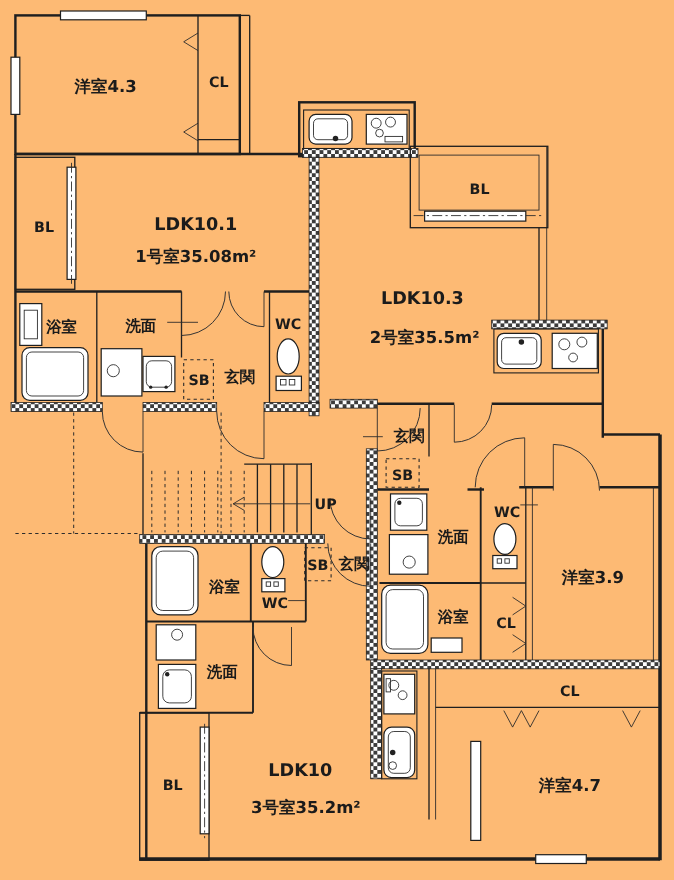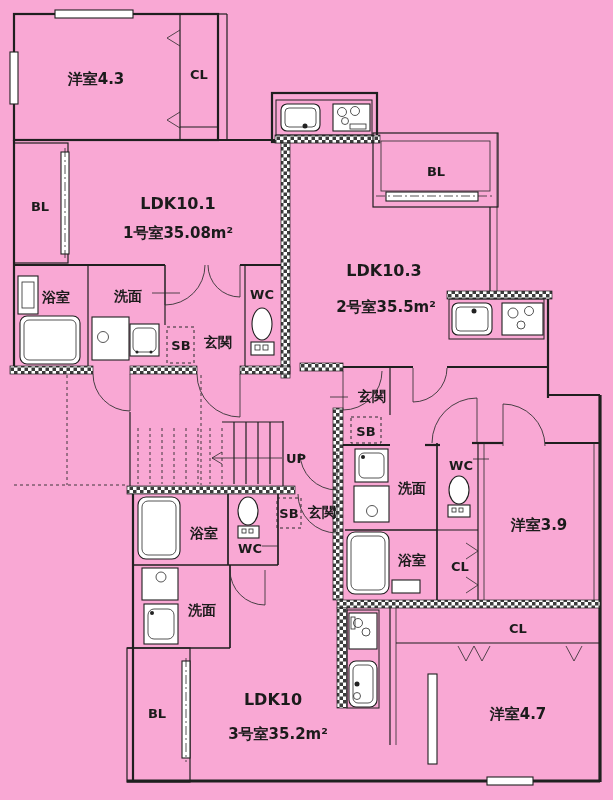--- a/index.html
+++ b/index.html
@@ -1,16 +1,16 @@
 <!DOCTYPE html>
 <html><head>
 <meta charset="utf-8">
 <style>
   html,body{margin:0;padding:0;background:#fff;}
-  .page{position:relative;width:613px;height:800px;background:#f9a8d4;overflow:hidden;
+  .page{position:relative;width:613px;height:800px;background:#fdba74;overflow:hidden;
         font-family:"DejaVu Sans",sans-serif;}
   svg text{font-family:"DejaVu Sans",sans-serif;font-weight:bold;fill:#1b1b1b;text-anchor:middle;}
   .w1{stroke:#1f1f1f;stroke-width:1.2;fill:none;}
   .w15{stroke:#1f1f1f;stroke-width:1.7;fill:none;}
   .w2{stroke:#1f1f1f;stroke-width:2.2;fill:none;}
   .w3{stroke:#1f1f1f;stroke-width:3.2;fill:none;}
   .wi{stroke:#2a2a2a;stroke-width:.8;fill:none;}
   .fx{stroke:#1f1f1f;stroke-width:1.1;fill:#fff;}
   .fxi{stroke:#2a2a2a;stroke-width:.8;fill:none;}
   .fx0{stroke:#1f1f1f;stroke-width:1;fill:none;}

